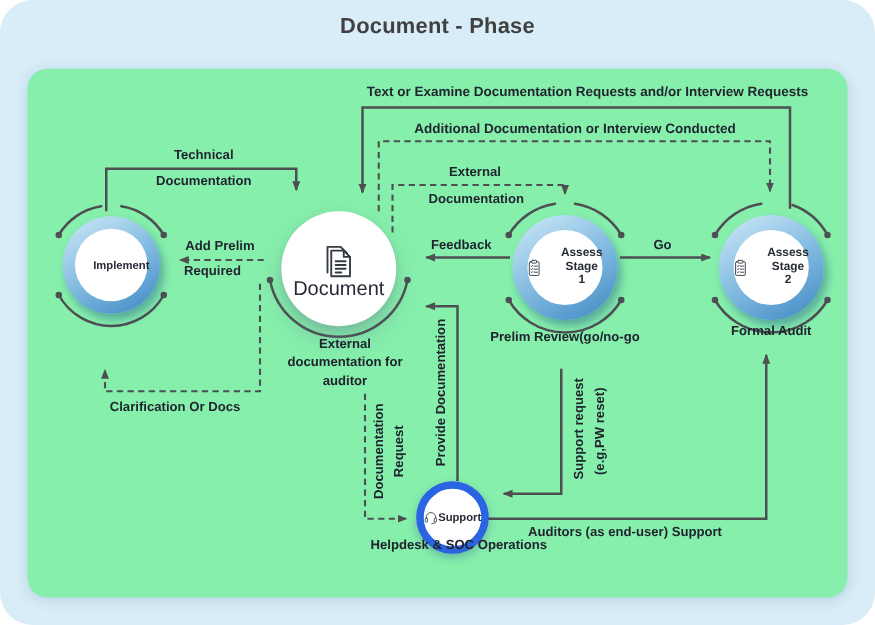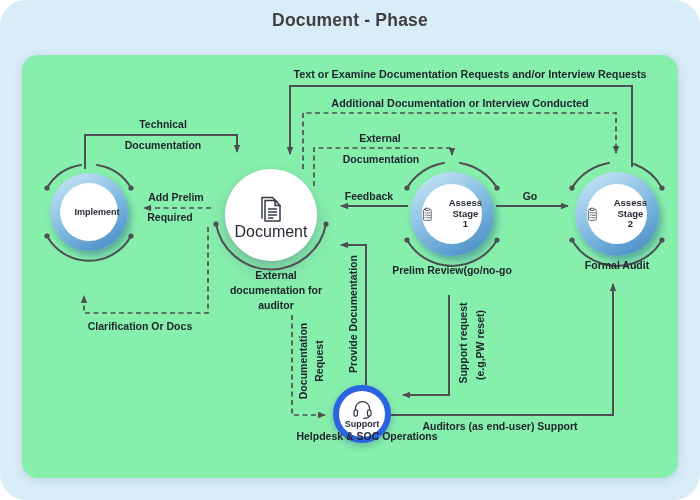--- a/index.html
+++ b/index.html
@@ -19,21 +19,21 @@
   .node{position:absolute;}
   .ring{width:100%;height:100%;border-radius:50%;display:flex;align-items:center;justify-content:center;
         background:linear-gradient(150deg,#c3e3f4 8%,#7db7df 55%,#3e86c2 100%);
         box-shadow:3px 5px 7px rgba(35,90,135,.45);}
   .inner{background:#fff;border-radius:50%;display:flex;flex-direction:row;align-items:center;
          justify-content:center;gap:16px;}
   .doc-node{background:#fff;border-radius:50%;display:flex;flex-direction:column;align-items:center;
         justify-content:center;gap:2px;
         box-shadow:0 10px 18px rgba(90,110,130,.30),0 2px 5px rgba(90,110,130,.18);}
   .support-node{box-sizing:border-box;background:#fff;border:6.5px solid #2b64e3;border-radius:50%;
-        display:flex;flex-direction:column;align-items:center;justify-content:center;
+        display:flex;flex-direction:row;align-items:center;justify-content:center;
         box-shadow:0 3px 7px rgba(30,60,140,.30);}
   .nlabel{font-size:16px;font-weight:400;color:#262b35;line-height:11px;}
   .nlabel2{font-size:9.5px;font-weight:700;color:#262b35;line-height:10.5px;text-align:center;}
   .nlabel3{font-size:9px;font-weight:700;color:#262b35;line-height:10px;}
   .nicon{display:block;}
   .nicon *{stroke:#333a46;stroke-width:1.5;stroke-linecap:round;stroke-linejoin:round;fill:none;}
   .nicon .fillw{fill:#ffffff;}
 </style>
 </head>
 <body>

